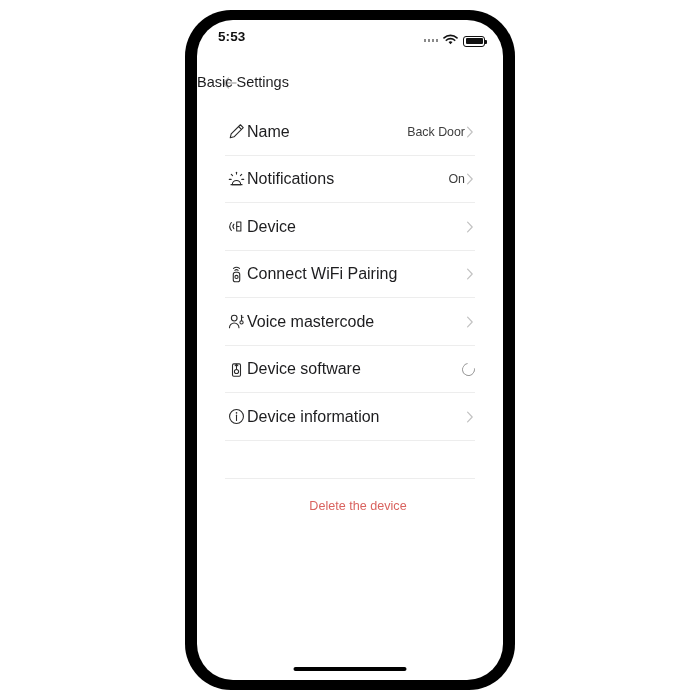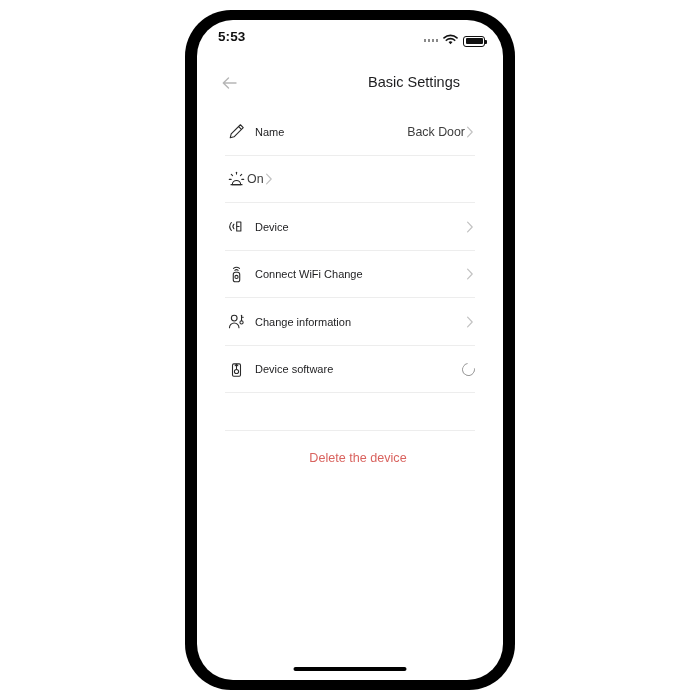--- a/index.html
+++ b/index.html
@@ -121,21 +121,21 @@
     top: 12px;
     width: 26px;
     height: 26px;
     cursor: pointer;
   }
   .nav-title {
     position: absolute;
     left: 0;
     top: 16px;
     width: 263px;
-    text-align: right;
+    text-align: left;
     font-size: 14.5px;
     color: #1d1d1f;
   }
 
   
   .settings-list {
     position: absolute;
     left: 0;
     top: 88px;
     width: 306px;
@@ -160,22 +160,22 @@
   .row-icon {
     width: 22px;
     height: 22px;
     flex: 0 0 22px;
     display: flex;
     align-items: center;
     justify-content: center;
     color: #2a2a2a;
   }
   .row-label {
-    margin-left: 8px;
-    font-size: 11px;
+    margin-left: 0;
+    font-size: 16px;
     color: #1d1d1f;
     flex: 1 1 auto;
     white-space: nowrap;
   }
   .row-value {
     font-size: 12.4px;
     color: #3d3d3d;
     margin-right: 0;
     white-space: nowrap;
   }
@@ -300,20 +300,21 @@
             <svg width="19" height="19" viewBox="0 0 20 20">
               <path d="M5.6 15.4 A4.4 4.4 0 0 1 14.4 15.4 Z" stroke="#2a2a2a" stroke-width="1.15" fill="none" stroke-linejoin="round"></path>
               <path d="M4.2 15.4 H15.8" stroke="#2a2a2a" stroke-width="1.15" stroke-linecap="round"></path>
               <path d="M10 2.3 V4.3" stroke="#2a2a2a" stroke-width="1.15" stroke-linecap="round"></path>
               <path d="M4.5 4.6 L5.9 6" stroke="#2a2a2a" stroke-width="1.15" stroke-linecap="round"></path>
               <path d="M15.5 4.6 L14.1 6" stroke="#2a2a2a" stroke-width="1.15" stroke-linecap="round"></path>
               <path d="M2.4 9.9 H4.4" stroke="#2a2a2a" stroke-width="1.15" stroke-linecap="round"></path>
               <path d="M17.6 9.9 H15.6" stroke="#2a2a2a" stroke-width="1.15" stroke-linecap="round"></path>
             </svg>
           </span>
+          <span class="row-label">Notifications</span>
           <span class="row-value">On</span>
           <span class="chevron">
             <svg width="10" height="14" viewBox="0 0 10 14">
                 <path d="M2.6 2.2 L7.2 7 L2.6 11.8" stroke="currentColor" stroke-width="1.2" fill="none" stroke-linecap="round" stroke-linejoin="round"></path>
               </svg>
           </span>
         </div>
 
         <div class="settings-row">
           <span class="row-icon">
@@ -335,40 +336,40 @@
 
         <div class="settings-row">
           <span class="row-icon">
             <svg width="19" height="19" viewBox="0 0 20 20">
               <rect x="6.6" y="7.6" width="6.8" height="10.1" rx="2.3" stroke="#2a2a2a" stroke-width="1.15" fill="none"></rect>
               <circle cx="10" cy="12.6" r="1.7" stroke="#2a2a2a" stroke-width="1.1" fill="none"></circle>
               <path d="M8.2 5.6 A2.8 2.8 0 0 1 11.8 5.6" stroke="#2a2a2a" stroke-width="1.1" fill="none" stroke-linecap="round"></path>
               <path d="M6.8 3.6 A5.2 5.2 0 0 1 13.2 3.6" stroke="#2a2a2a" stroke-width="1.1" fill="none" stroke-linecap="round"></path>
             </svg>
           </span>
-          <span class="row-label">Connect WiFi Change</span>
+          <span class="row-label">Connect WiFi Pairing</span>
           <span class="row-value"></span>
           <span class="chevron">
             <svg width="10" height="14" viewBox="0 0 10 14">
                 <path d="M2.6 2.2 L7.2 7 L2.6 11.8" stroke="currentColor" stroke-width="1.2" fill="none" stroke-linecap="round" stroke-linejoin="round"></path>
               </svg>
           </span>
         </div>
 
         <div class="settings-row">
           <span class="row-icon">
             <svg width="19" height="19" viewBox="0 0 20 20">
               <circle cx="7.6" cy="6.4" r="3" stroke="#2a2a2a" stroke-width="1.15" fill="none"></circle>
               <path d="M2.6 16.6 A5 5 0 0 1 12.6 16.6" stroke="#2a2a2a" stroke-width="1.15" fill="none" stroke-linecap="round"></path>
               <path d="M15.3 3.4 V9.2" stroke="#2a2a2a" stroke-width="1.15" stroke-linecap="round"></path>
               <path d="M15.3 5.6 H17.1" stroke="#2a2a2a" stroke-width="1.1" stroke-linecap="round"></path>
               <circle cx="15.3" cy="11" r="1.7" stroke="#2a2a2a" stroke-width="1.1" fill="none"></circle>
             </svg>
           </span>
-          <span class="row-label">Change information</span>
+          <span class="row-label">Voice mastercode</span>
           <span class="row-value"></span>
           <span class="chevron">
             <svg width="10" height="14" viewBox="0 0 10 14">
                 <path d="M2.6 2.2 L7.2 7 L2.6 11.8" stroke="currentColor" stroke-width="1.2" fill="none" stroke-linecap="round" stroke-linejoin="round"></path>
               </svg>
           </span>
         </div>
 
         <div class="settings-row">
           <span class="row-icon">
@@ -377,20 +378,36 @@
               <circle cx="10" cy="12.1" r="2.2" stroke="#2a2a2a" stroke-width="1.1" fill="none"></circle>
               <path d="M10 9.1 V4.6" stroke="#2a2a2a" stroke-width="1.1" stroke-linecap="round"></path>
               <path d="M8.5 6.1 L10 4.5 L11.5 6.1" stroke="#2a2a2a" stroke-width="1.1" fill="none" stroke-linecap="round" stroke-linejoin="round"></path>
             </svg>
           </span>
           <span class="row-label">Device software</span>
           <span class="row-value"></span>
           <span class="spinner-ring"></span>
         </div>
 
+        <div class="settings-row">
+          <span class="row-icon">
+            <svg width="19" height="19" viewBox="0 0 20 20">
+              <circle cx="10" cy="10" r="7.3" stroke="#2a2a2a" stroke-width="1.15" fill="none"></circle>
+              <circle cx="10" cy="6.2" r="0.85" fill="#2a2a2a"></circle>
+              <path d="M10 8.6 V14.1" stroke="#2a2a2a" stroke-width="1.15" stroke-linecap="round"></path>
+            </svg>
+          </span>
+          <span class="row-label">Device information</span>
+          <span class="row-value"></span>
+          <span class="chevron">
+            <svg width="10" height="14" viewBox="0 0 10 14">
+                <path d="M2.6 2.2 L7.2 7 L2.6 11.8" stroke="currentColor" stroke-width="1.2" fill="none" stroke-linecap="round" stroke-linejoin="round"></path>
+              </svg>
+          </span>
+        </div>
 
         <div class="spacer-row"></div>
 
         <div class="delete-wrap">
           <span class="delete-text">Delete the device</span>
         </div>
 
       </div>
 
       <div class="home-indicator"></div>

